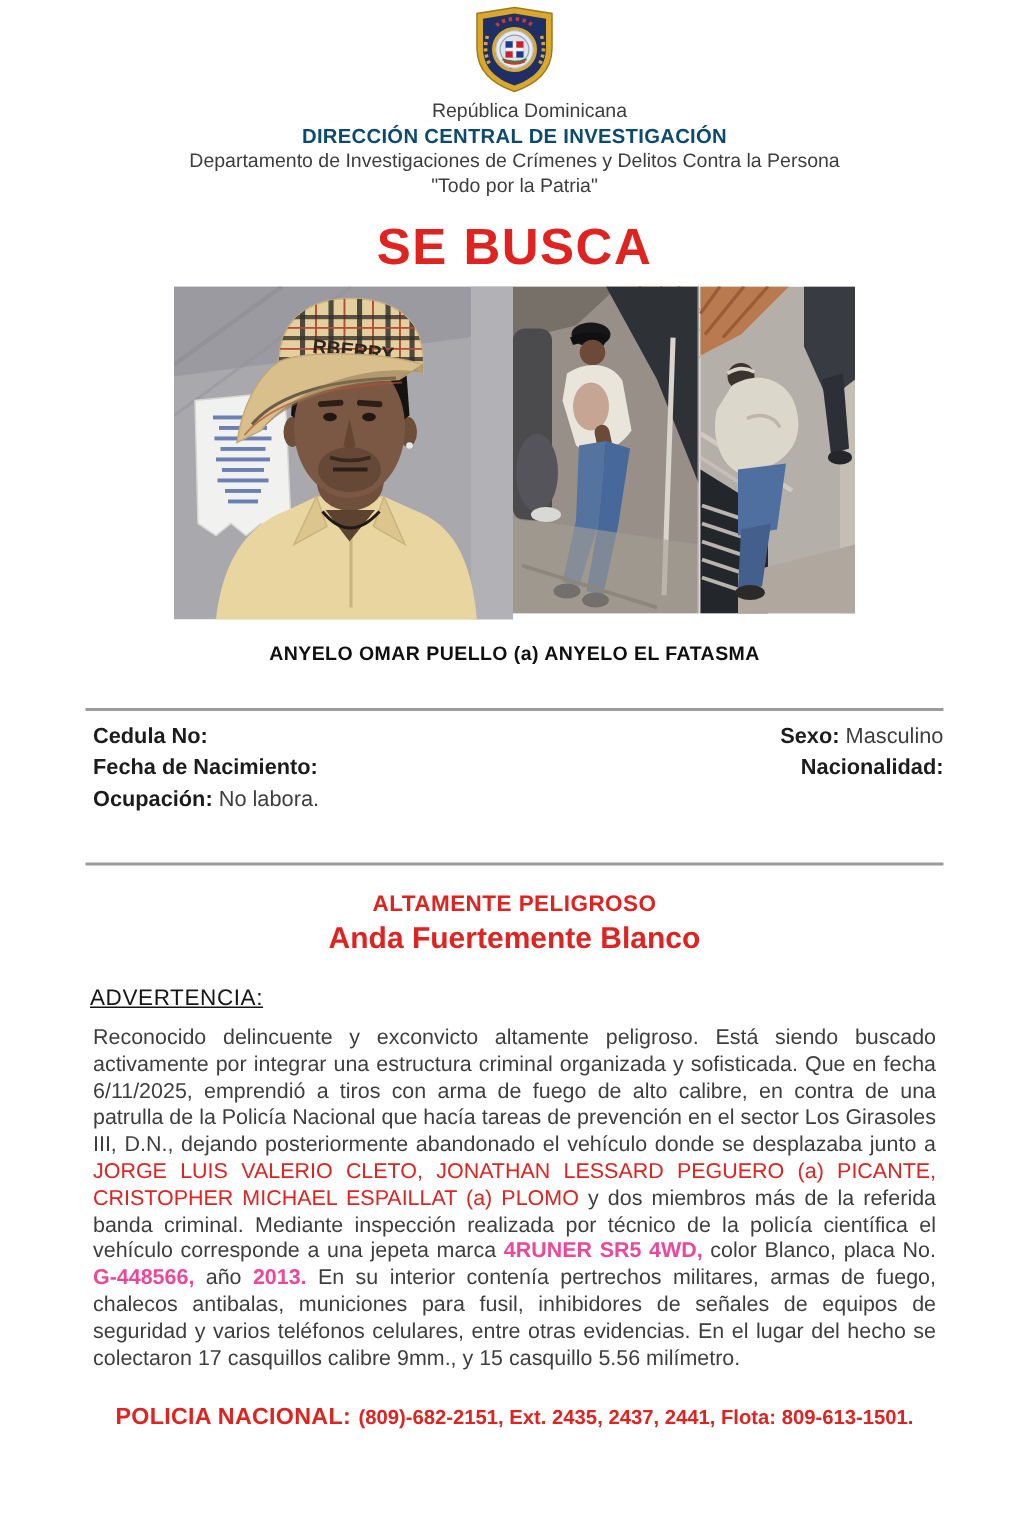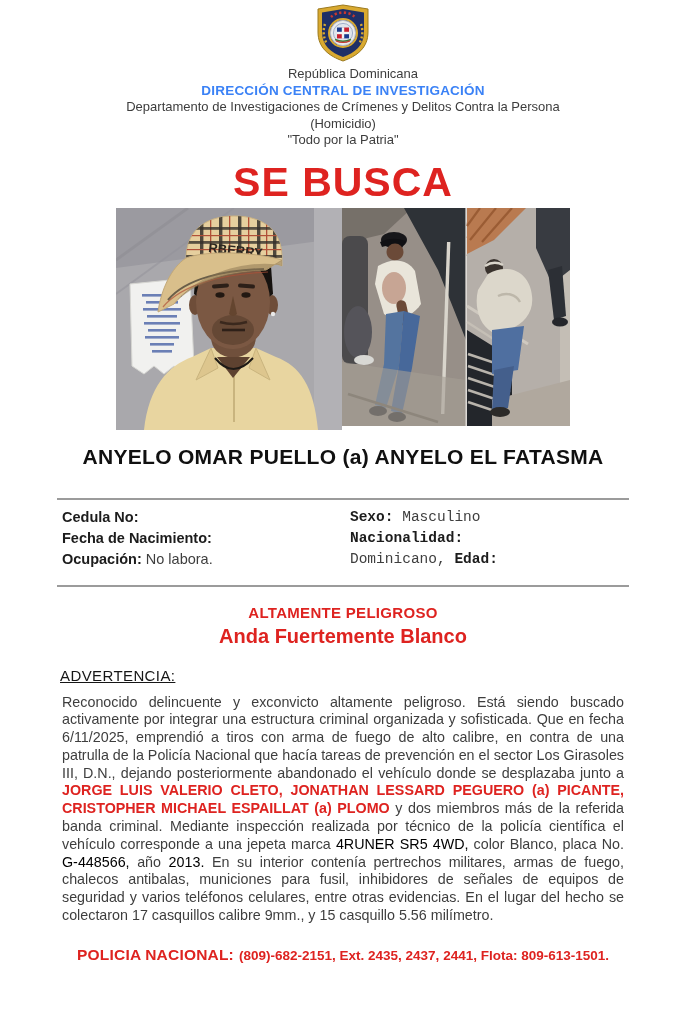--- a/index.html
+++ b/index.html
@@ -10,50 +10,50 @@
   }
   *{box-sizing:border-box;}
   body{margin:0;background:#fff;font-family:"Liberation Sans",sans-serif;}
   .page{position:relative;width:686px;height:1024px;background:#ffffff;overflow:hidden;margin:0 auto;}
 
   
   .letterhead{text-align:center;padding-top:4px;}
   .badge{display:block;margin:0 auto;}
   .lh-line{color:#3d3d3d;font-size:13px;line-height:16.5px;}
   .lh-country{margin-top:4px;padding-left:20px;}
-  .lh-direction{font-weight:bold;color:#3b82f6;font-size:13.5px;letter-spacing:.2px;}
-  
-  .se-busca{text-align:center;font-size:41px;font-weight:bold;color:var(--accent-red);margin-top:12px;letter-spacing:1px;line-height:42px;}
+  .lh-direction{font-weight:bold;color:#0c4a6e;font-size:13.5px;letter-spacing:.2px;}
+  
+  .se-busca{text-align:center;font-size:34px;font-weight:bold;color:var(--accent-red);margin-top:12px;letter-spacing:1px;line-height:42px;}
 
   
   .photos{display:flex;justify-content:center;align-items:flex-start;margin-top:5px;}
   .photos svg{display:block;}
 
-  .suspect-name{text-align:center;font-weight:bold;font-size:21px;color:#101010;margin-top:15px;letter-spacing:.3px;}
-
-  
-  .info-section{margin:29px 57px 0;border-top:2px solid var(--divider-gray);border-bottom:2px solid var(--divider-gray);padding:7px 0 16px;}
+  .suspect-name{text-align:center;font-weight:bold;font-size:13px;color:#101010;margin-top:15px;letter-spacing:.3px;}
+
+  
+  .info-section{margin:29px 57px 0;border-top:2px solid var(--divider-gray);border-bottom:2px solid var(--divider-gray);padding:7px 0 32px;}
   .info-grid{display:grid;grid-template-columns:1.05fr 1fr;row-gap:1px;}
   .info-cell{font-size:14.5px;line-height:20px;color:var(--text-dark);}
   .info-cell.left{text-align:left;padding-left:5px;}
-  .info-cell.right{text-align:left;font-family:Liberation Mono, monospace;}
+  .info-cell.right{text-align:right;}
   .b{font-weight:bold;color:#1c1c1c;}
 
   
   .danger{text-align:center;margin-top:17px;color:var(--accent-red);font-weight:bold;}
   .danger-1{font-size:15px;letter-spacing:.3px;}
   .danger-2{font-size:20px;margin-top:4px;}
 
   
   .advertencia{margin:19px 60px 0;}
   .adv-heading{display:inline-block;font-size:15px;font-weight:normal;color:var(--heading-black);text-decoration:underline;letter-spacing:.4px;}
   .adv-paragraph{margin:9px 2px 0;font-size:14.3px;line-height:17.8px;text-align:justify;color:var(--text-dark);}
   .seg-normal{}
-  .seg-bold{font-weight:normal;color:#000000;}
-  .seg-redbold{font-weight:bold;color:var(--accent-red);}
+  .seg-bold{font-weight:bold;color:#ec4899;}
+  .seg-redbold{font-weight:normal;color:var(--accent-red);}
 
   
   .footer{text-align:center;margin-top:21px;color:var(--accent-red);font-weight:bold;white-space:nowrap;}
   .footer-label{font-size:15.5px;letter-spacing:.2px;}
   .footer-numbers{font-size:13.5px;margin-left:5px;}
 </style>
 </head>
 <body>
 
 <div class="page">
@@ -75,21 +75,20 @@
         <rect x="32.4" y="29.2" width="5.6" height="5.2" fill="#1b3a8c"></rect>
         <rect x="30.8" y="23.5" width="2.4" height="10.9" fill="#f2f2f2"></rect>
         <rect x="26" y="27.8" width="12" height="2.4" fill="#f2f2f2"></rect>
       </g>
       <path d="M24 35.5 Q32 39 40 35.5" fill="none" stroke="#3a7d3a" stroke-width="1.6"></path>
       <path d="M25 36.8 Q32 40 39 36.8" fill="none" stroke="#c8392f" stroke-width="1.4"></path>
     </svg>
     <div class="lh-line lh-country">República Dominicana</div>
     <div class="lh-line lh-direction">DIRECCIÓN CENTRAL DE INVESTIGACIÓN</div>
     <div class="lh-line">Departamento de Investigaciones de Crímenes y Delitos Contra la Persona</div>
-    <div class="lh-line">(Homicidio)</div>
     <div class="lh-line">"Todo por la Patria"</div>
   </div>
 
   <div class="se-busca">SE BUSCA</div>
 
   <div class="photos">
 
     <svg width="226" height="222" viewBox="0 0 226 222">
       <defs>
         <clipPath id="capClip">
@@ -240,23 +239,20 @@
       </div>
       <div class="info-cell left">
         <span class="b">Fecha de Nacimiento:</span>
       </div>
       <div class="info-cell right">
         <span class="b">Nacionalidad:</span>
       </div>
       <div class="info-cell left">
         <span class="b">Ocupación:</span><span> No labora.</span>
       </div>
-      <div class="info-cell right">
-        <span>Dominicano, </span><span class="b">Edad:</span>
-      </div>
     </div>
   </div>
 
   <div class="danger">
     <div class="danger-1">ALTAMENTE PELIGROSO</div>
     <div class="danger-2">Anda Fuertemente Blanco</div>
   </div>
 
   <div class="advertencia">
     <span class="adv-heading">ADVERTENCIA:</span>

